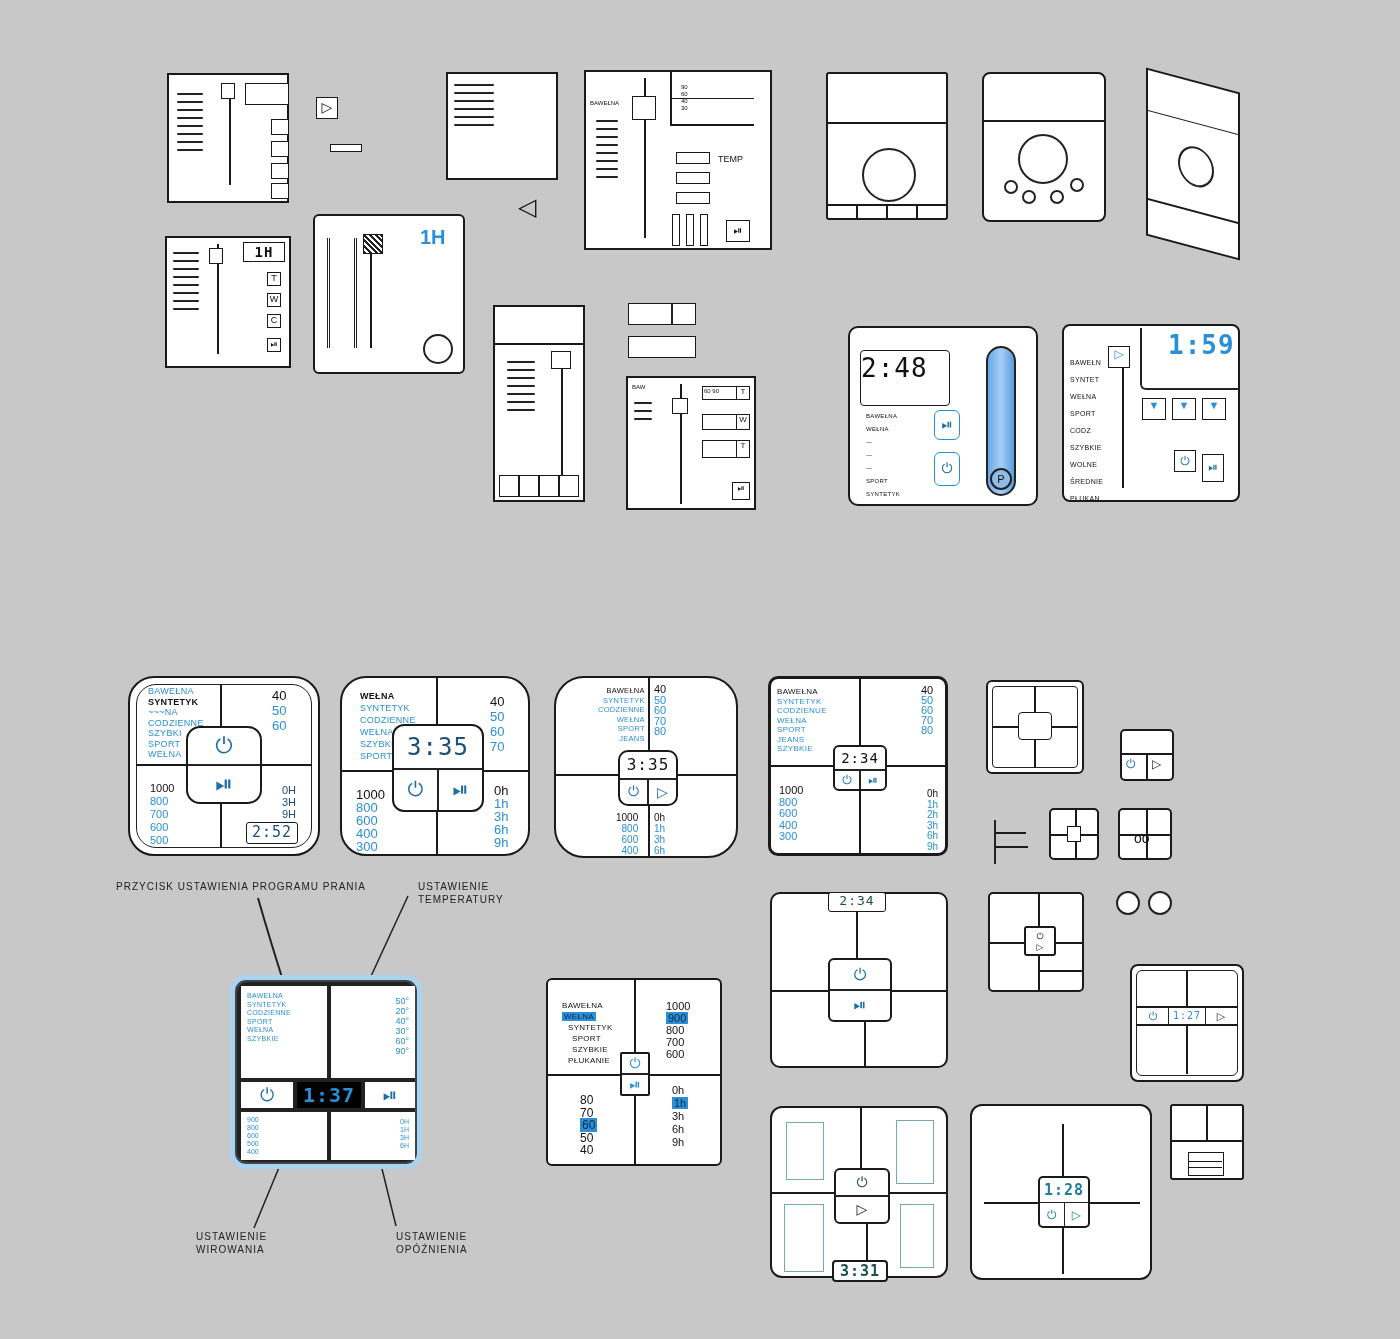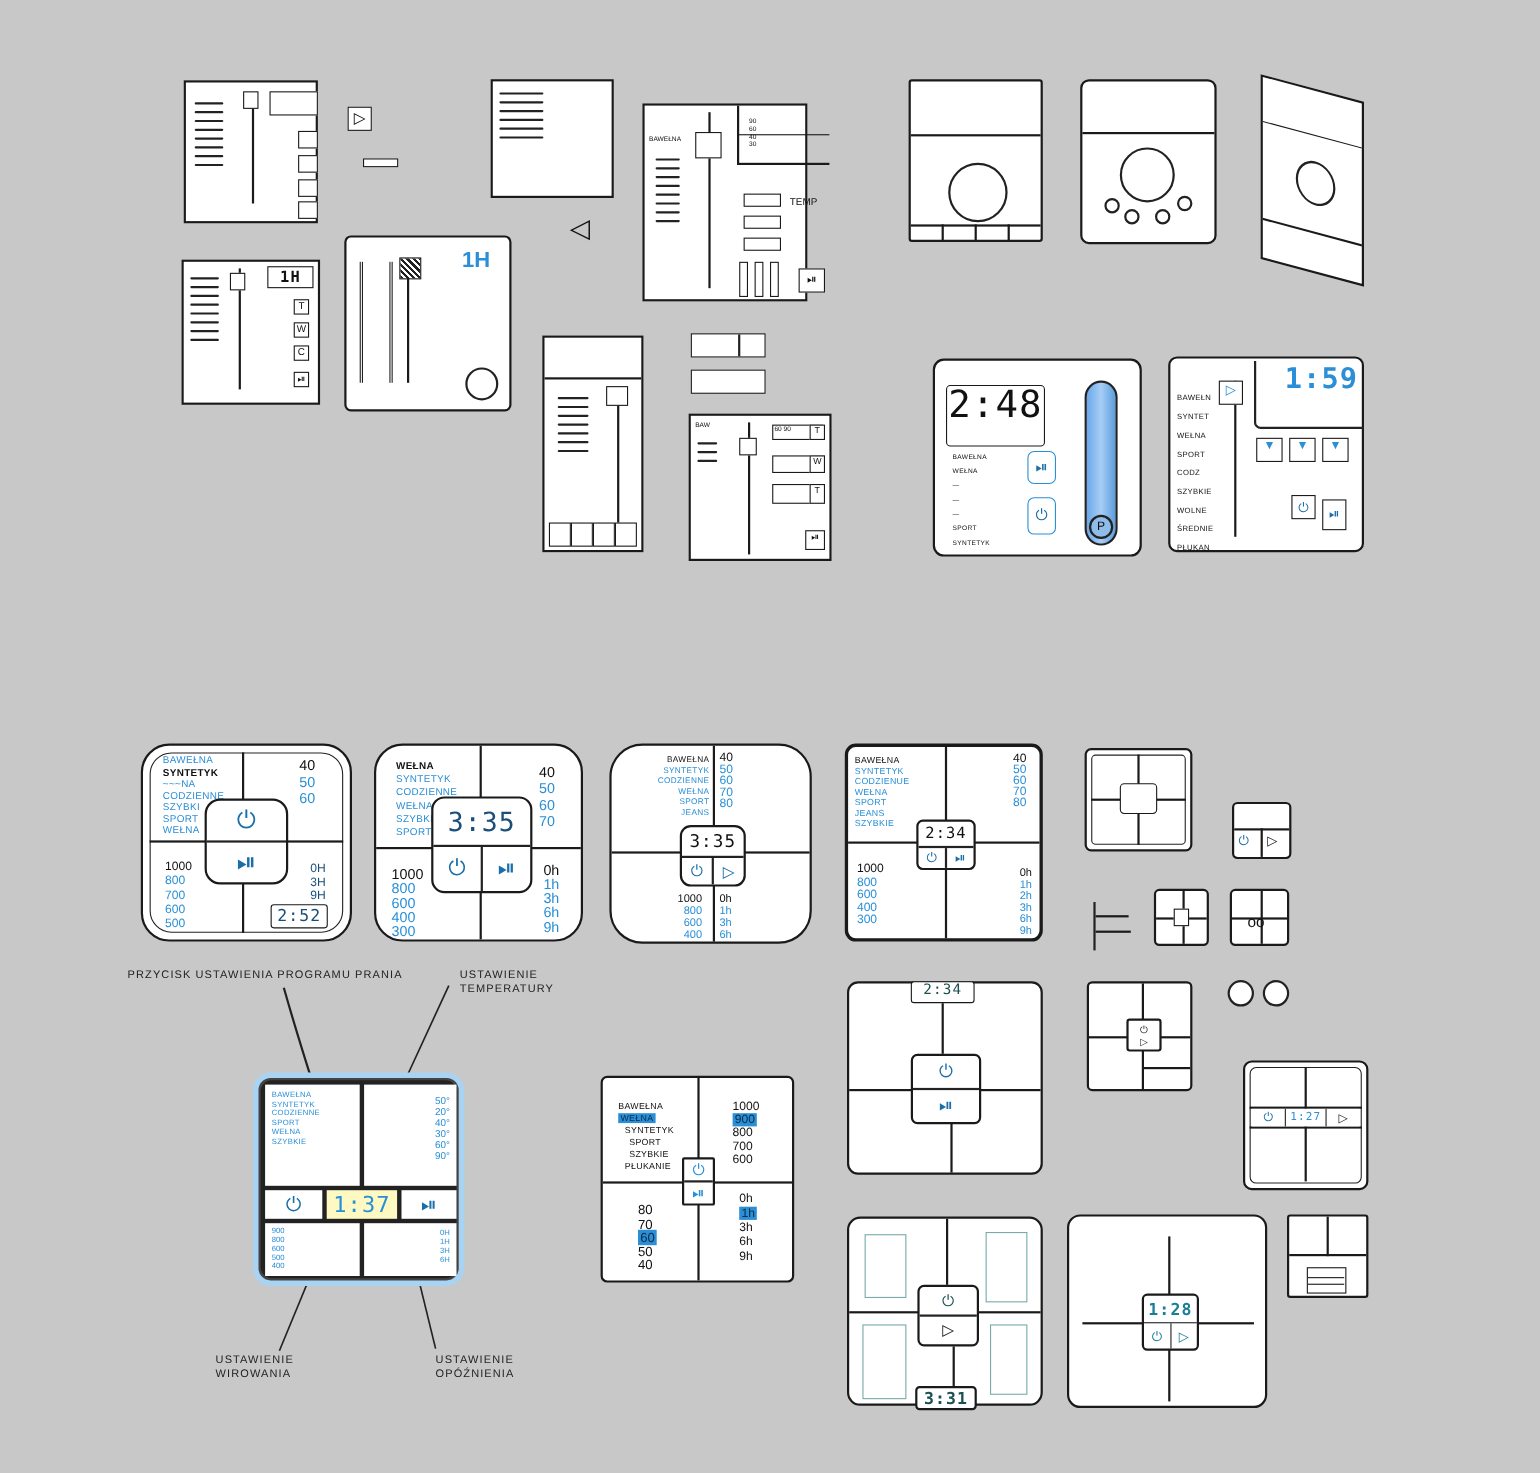--- a/index.html
+++ b/index.html
@@ -79,21 +79,21 @@
       <div class="scribble"></div>
       <div class="scribble"></div>
       <div class="scribble"></div>
       <div class="scribble"></div>
       <div class="scribble"></div>
       <div class="scribble"></div>
     </div>
 </div>
 <div class="abs" style="left:518px;top:193px;font-size:24px">◁</div>
 
-<div class="paper" style="left:584px;top:70px;width:150px;height:180px;margin-top:24px;">
+<div class="paper" style="left:584px;top:70px;width:188px;height:180px;">
   <div class="vline" style="left:84px;top:0;height:54px"></div>
   <div class="hline" style="left:84px;top:52px;width:84px"></div>
   <div class="hline" style="left:84px;top:26px;width:84px;height:1px"></div>
   <div class="abs" style="left:95px;top:12px;font-size:6px;line-height:7px">
     <div>90</div>
       <div>60</div>
       <div>40</div>
       <div>30</div>
   </div>
   <div class="abs" style="left:4px;top:28px;font-size:6px">BAWEŁNA</div>
@@ -176,21 +176,21 @@
   <div class="abs" style="left:66px;top:116px;width:14px;height:14px;border:2px solid #222;border-radius:50%"></div>
   <div class="abs" style="left:86px;top:104px;width:14px;height:14px;border:2px solid #222;border-radius:50%"></div>
 </div>
 <div class="paper" style="left:1146px;top:80px;width:94px;height:168px;transform:skewY(15deg)">
   <div class="hline" style="left:0;top:40px;width:90px;height:1px"></div>
   <div class="abs" style="left:30px;top:64px;width:36px;height:40px;border:2px solid #222;border-radius:50%"></div>
   <div class="hline" style="left:0;top:128px;width:90px"></div>
 </div>
 
 <div class="paper" style="left:848px;top:326px;width:190px;height:180px;border-radius:10px">
-  <div class="sq lcd" style="left:10px;top:22px;width:90px;height:56px;font-size:34px;text-align:center;line-height:34px;border-radius:4px">2:48</div>
+  <div class="sq lcd" style="left:10px;top:22px;width:90px;height:56px;font-size:26px;line-height:34px;border-radius:4px">2:48</div>
   <div class="abs lbl" style="left:16px;top:82px;font-size:6px;line-height:13px">
     <div>BAWEŁNA</div>
       <div>WEŁNA</div>
       <div>—</div>
       <div>—</div>
       <div>—</div>
       <div>SPORT</div>
       <div>SYNTETYK</div>
   </div>
   <div class="sq" style="left:84px;top:82px;width:26px;height:30px;border-radius:6px;border-color:#2a8fd6;text-align:center;line-height:26px;font-size:14px"><span class="icon">⏯</span></div>
@@ -463,21 +463,21 @@
           <div>20°</div>
           <div>40°</div>
           <div>30°</div>
           <div>60°</div>
           <div>90°</div>
       </div>
     </div>
     <div class="abs icon" style="left:4px;top:100px;width:52px;height:26px;background:#fff;font-size:18px">
         <span>⏻</span>
       </div>
-    <div class="abs lcd blue" style="left:60px;top:100px;width:64px;height:26px;background:#fef9c3;font-size:20px;text-align:center;line-height:26px;font-weight:normal">1:37</div>
+    <div class="abs lcd blue" style="left:60px;top:100px;width:64px;height:26px;background:#000000;font-size:20px;text-align:center;line-height:26px;font-weight:bold">1:37</div>
     <div class="abs icon" style="left:128px;top:100px;width:50px;height:26px;background:#fff;font-size:18px">
         <span>⏯</span>
       </div>
     <div class="abs" style="left:4px;top:130px;width:86px;height:48px;background:#fff">
       <div class="blue" style="font-size:7px;line-height:8px;padding:4px 0 0 6px">
         <div>900</div>
           <div>800</div>
           <div>600</div>
           <div>500</div>
           <div>400</div>

